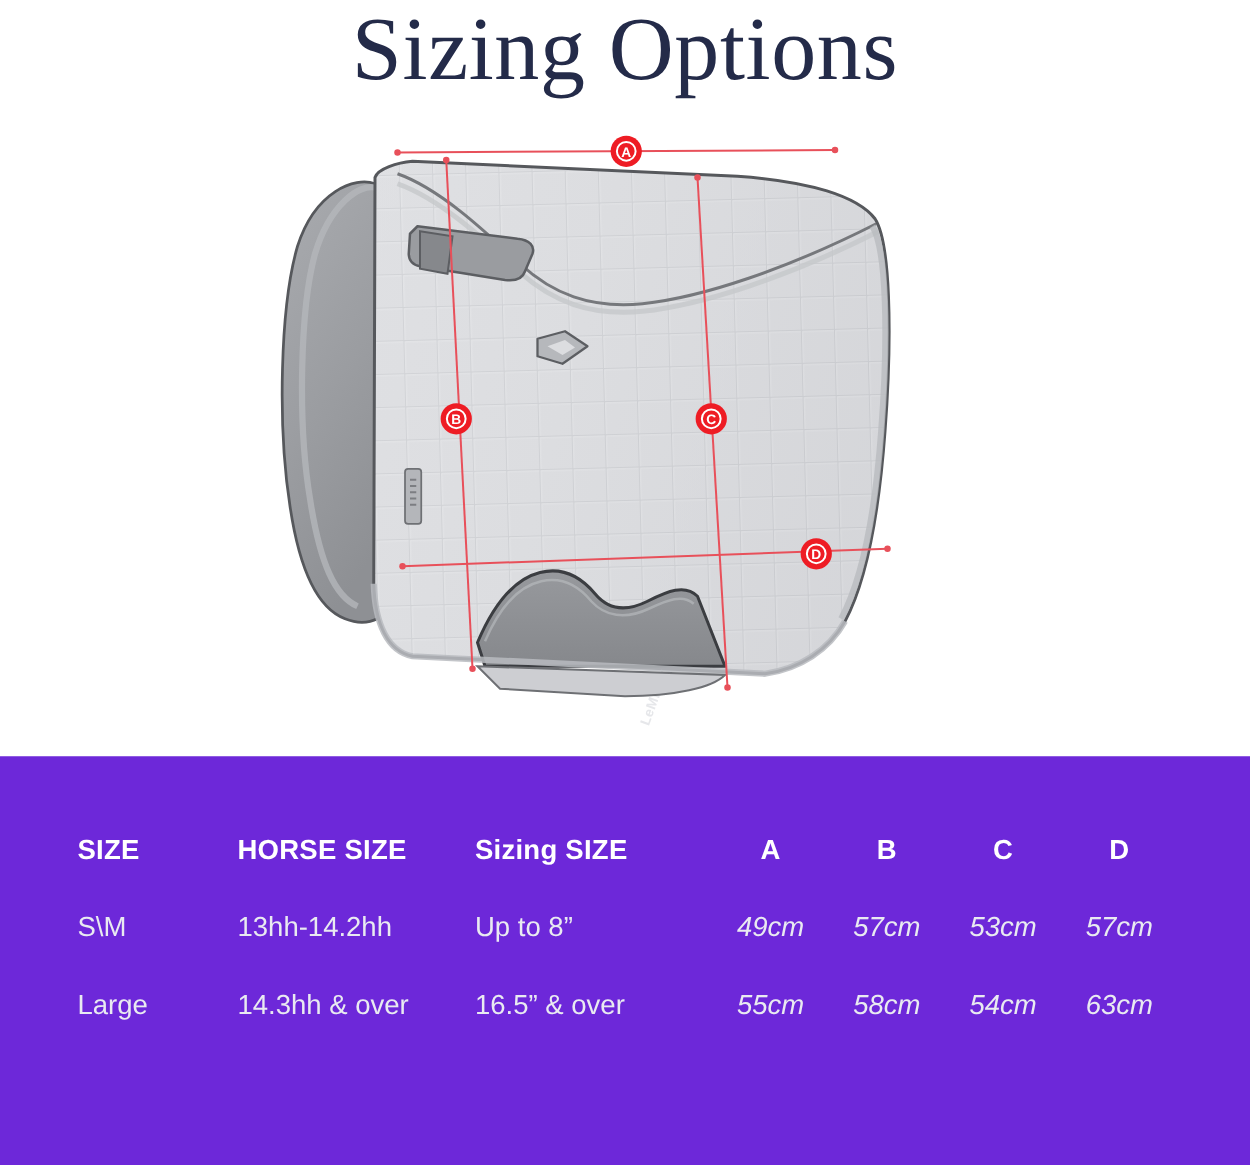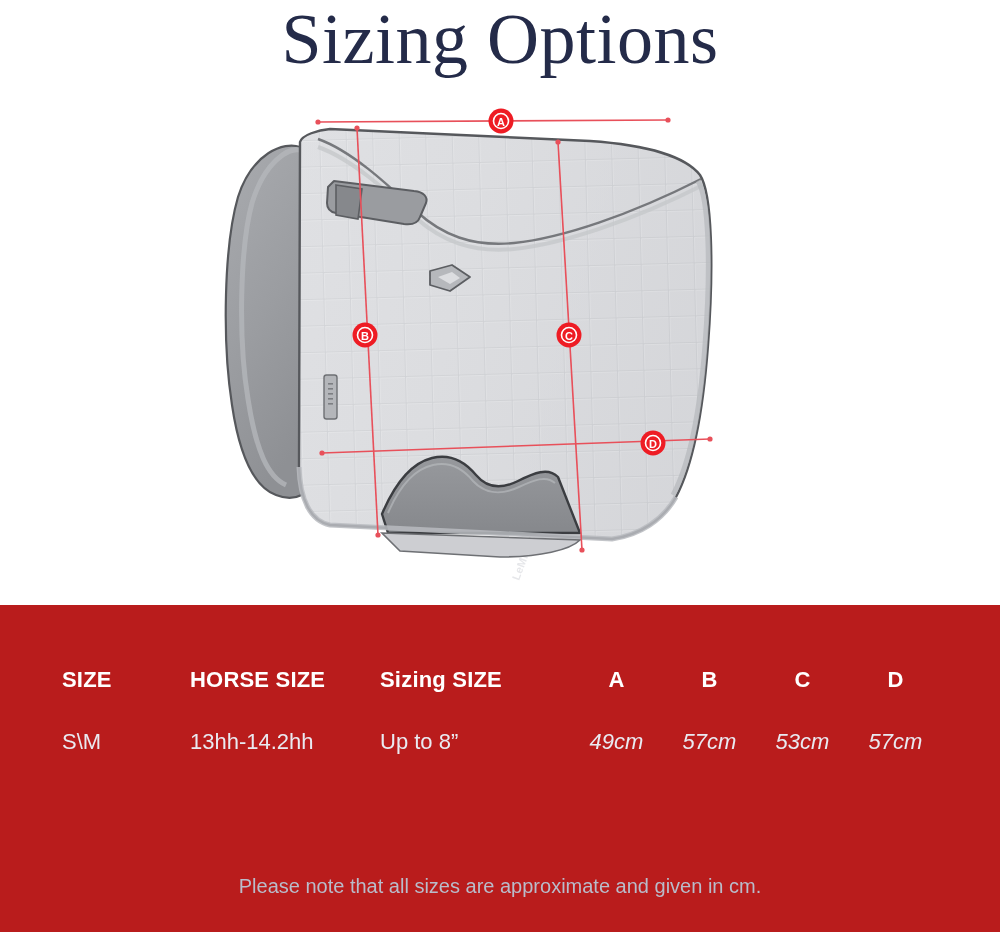--- a/index.html
+++ b/index.html
@@ -48,21 +48,21 @@
     width: 1000px;
     height: 500px;
   }
 
   
   #table-section {
     position: absolute;
     left: 0; top: 605px;
     width: 1000px;
     height: 327px;
-    background: #b91c1c;
+    background: #6d28d9;
   }
 
   #size-table {
     position: absolute;
     left: 62px;
     top: 62px;
     width: 880px;
     border-collapse: collapse;
     table-layout: fixed;
   }
@@ -337,17 +337,25 @@
     <tbody>
       <tr>
         <td>S\M</td>
         <td>13hh-14.2hh</td>
         <td>Up to 8”</td>
         <td class="center">49cm</td>
         <td class="center">57cm</td>
         <td class="center">53cm</td>
         <td class="center">57cm</td>
       </tr>
+      <tr>
+        <td>Large</td>
+        <td>14.3hh &amp; over</td>
+        <td>16.5” &amp; over</td>
+        <td class="center">55cm</td>
+        <td class="center">58cm</td>
+        <td class="center">54cm</td>
+        <td class="center">63cm</td>
+      </tr>
     </tbody>
   </table>
 
-  <div id="table-note">Please note that all sizes are approximate and given in cm.</div>
 </div>
 
 </body></html>

